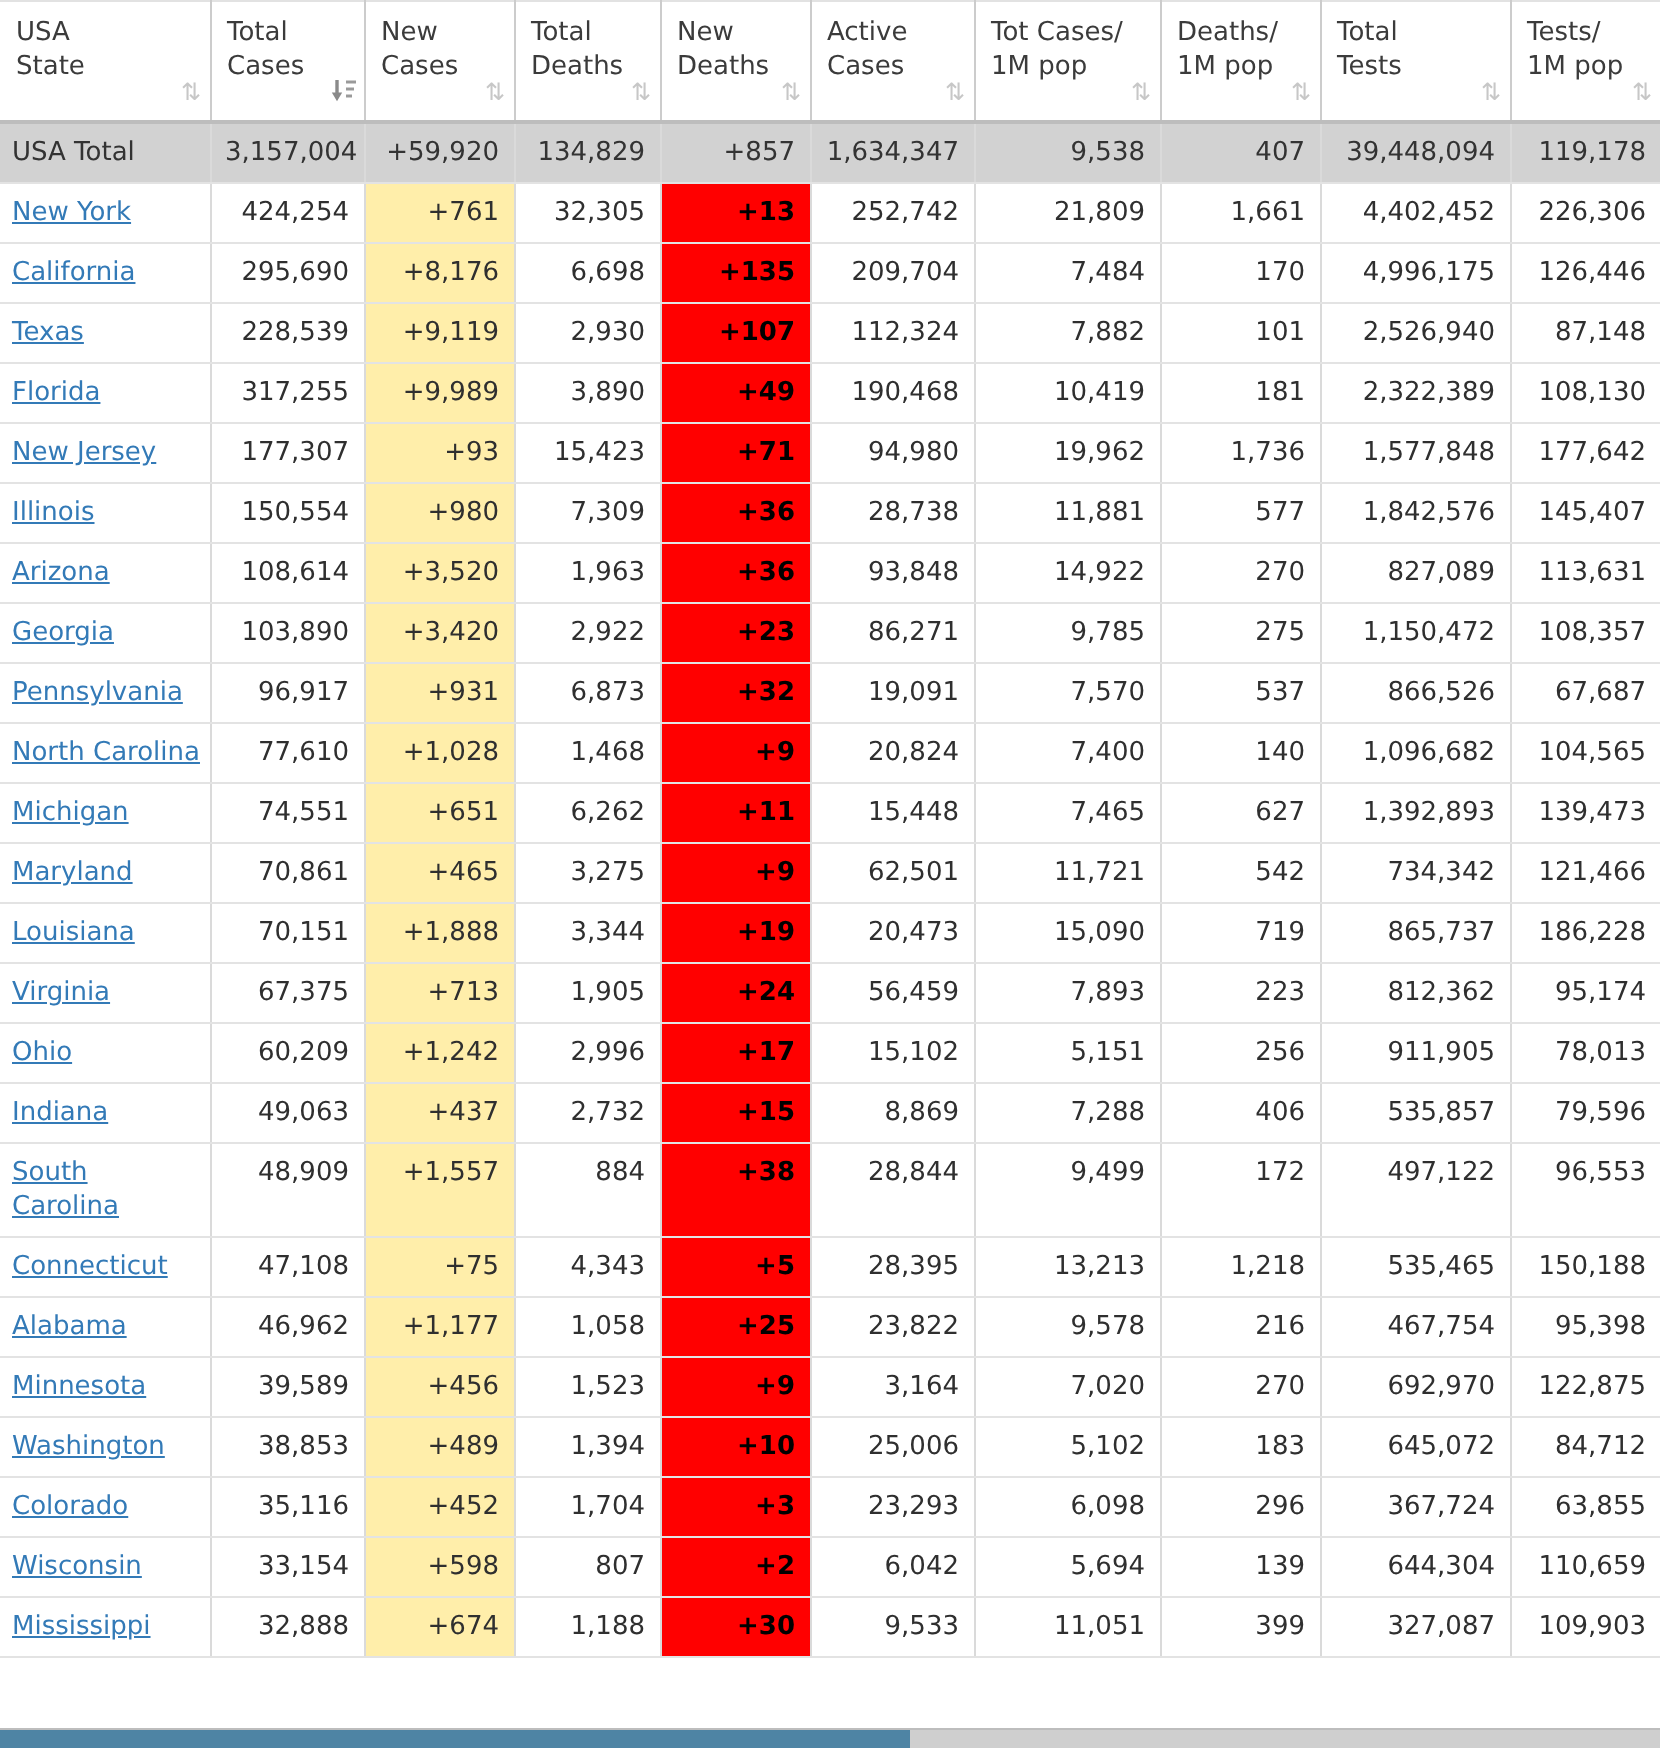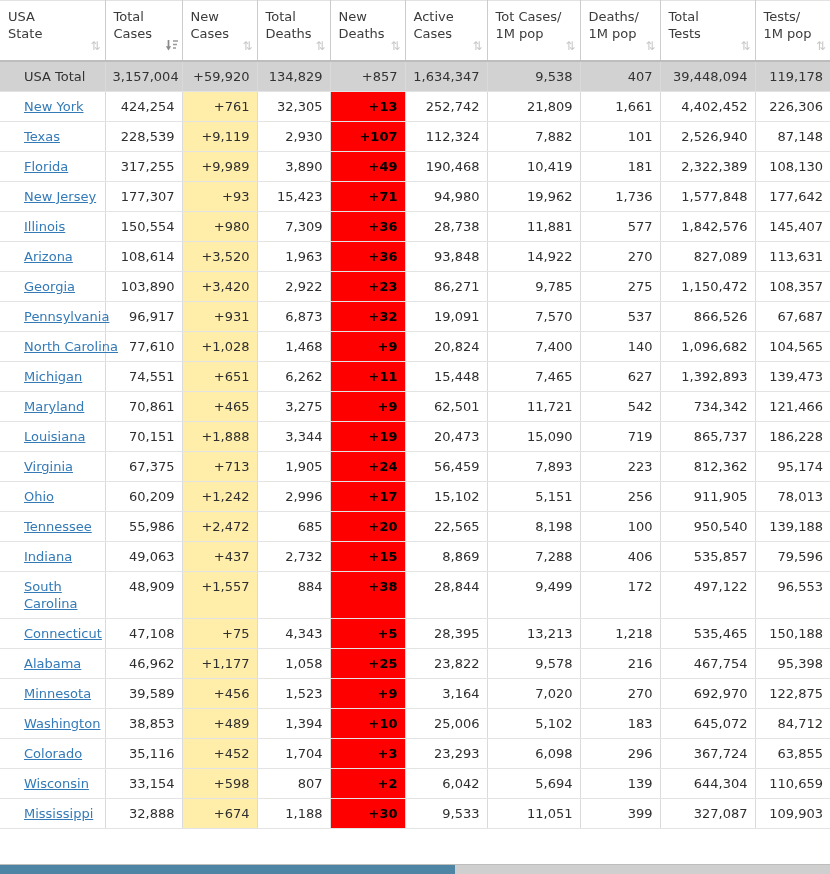--- a/index.html
+++ b/index.html
@@ -52,21 +52,21 @@
     border-right: 1px solid #dadada;
     border-bottom: 1px solid #e3e3e3;
     text-align: right;
     vertical-align: top;
     line-height: 17px;
     white-space: nowrap;
     box-sizing: border-box;
     height: 30px;
   }
   td:last-child { border-right: none; }
-  td.col-state { text-align: left; padding-left: 24px; }
+  td.col-state { text-align: left; padding-left: 6px; }
   tr.wrap td.col-state { white-space: normal; }
   a.state-link {
     color: var(--link, #337ab7);
     text-decoration: underline;
   }
   td.col-new_cases { background: var(--new-cases-bg, #ffeeaa); }
   td.col-new_deaths {
     background: var(--new-deaths-bg, #ff0000);
     color: #000000;
     font-weight: bold;
@@ -193,20 +193,32 @@
         <td class="col-new_cases">+761</td>
         <td class="col-total_deaths">32,305</td>
         <td class="col-new_deaths">+13</td>
         <td class="col-active_cases">252,742</td>
         <td class="col-cases_1m">21,809</td>
         <td class="col-deaths_1m">1,661</td>
         <td class="col-total_tests">4,402,452</td>
         <td class="col-tests_1m">226,306</td>
       </tr>
       <tr>
+        <td class="col-state"><a href="#" class="state-link">California</a></td>
+        <td class="col-total_cases">295,690</td>
+        <td class="col-new_cases">+8,176</td>
+        <td class="col-total_deaths">6,698</td>
+        <td class="col-new_deaths">+135</td>
+        <td class="col-active_cases">209,704</td>
+        <td class="col-cases_1m">7,484</td>
+        <td class="col-deaths_1m">170</td>
+        <td class="col-total_tests">4,996,175</td>
+        <td class="col-tests_1m">126,446</td>
+      </tr>
+      <tr>
         <td class="col-state"><a href="#" class="state-link">Texas</a></td>
         <td class="col-total_cases">228,539</td>
         <td class="col-new_cases">+9,119</td>
         <td class="col-total_deaths">2,930</td>
         <td class="col-new_deaths">+107</td>
         <td class="col-active_cases">112,324</td>
         <td class="col-cases_1m">7,882</td>
         <td class="col-deaths_1m">101</td>
         <td class="col-total_tests">2,526,940</td>
         <td class="col-tests_1m">87,148</td>
@@ -347,32 +359,20 @@
         <td class="col-state"><a href="#" class="state-link">Ohio</a></td>
         <td class="col-total_cases">60,209</td>
         <td class="col-new_cases">+1,242</td>
         <td class="col-total_deaths">2,996</td>
         <td class="col-new_deaths">+17</td>
         <td class="col-active_cases">15,102</td>
         <td class="col-cases_1m">5,151</td>
         <td class="col-deaths_1m">256</td>
         <td class="col-total_tests">911,905</td>
         <td class="col-tests_1m">78,013</td>
-      </tr>
-      <tr>
-        <td class="col-state"><a href="#" class="state-link">Tennessee</a></td>
-        <td class="col-total_cases">55,986</td>
-        <td class="col-new_cases">+2,472</td>
-        <td class="col-total_deaths">685</td>
-        <td class="col-new_deaths">+20</td>
-        <td class="col-active_cases">22,565</td>
-        <td class="col-cases_1m">8,198</td>
-        <td class="col-deaths_1m">100</td>
-        <td class="col-total_tests">950,540</td>
-        <td class="col-tests_1m">139,188</td>
       </tr>
       <tr>
         <td class="col-state"><a href="#" class="state-link">Indiana</a></td>
         <td class="col-total_cases">49,063</td>
         <td class="col-new_cases">+437</td>
         <td class="col-total_deaths">2,732</td>
         <td class="col-new_deaths">+15</td>
         <td class="col-active_cases">8,869</td>
         <td class="col-cases_1m">7,288</td>
         <td class="col-deaths_1m">406</td>

